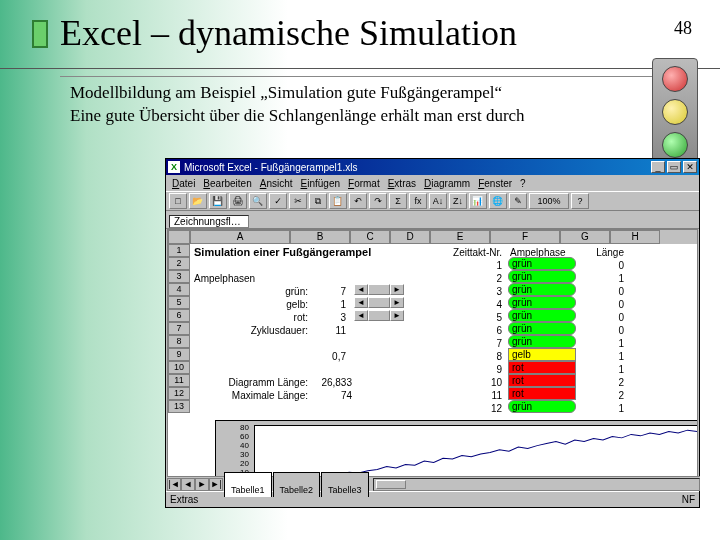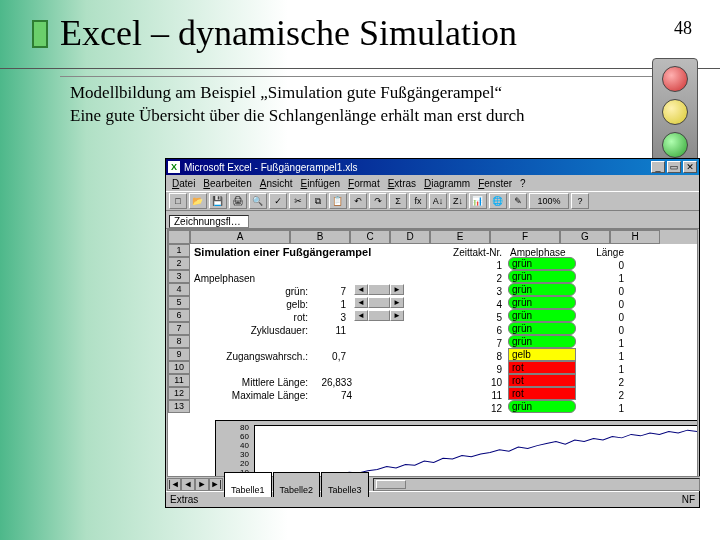--- a/index.html
+++ b/index.html
@@ -439,24 +439,23 @@
           <div class="cell right" style="left:122px;top:65px;width:36px">3</div>
           <div class="spinner" style="left:164px;top:66px">
               <span class="sbtn">◄</span>
               <span class="sbtn" style="width:22px"></span>
               <span class="sbtn">►</span>
             </div>
 
           <div class="cell right" style="left:30px;top:78px;width:90px">Zyklusdauer:</div>
           <div class="cell right" style="left:122px;top:78px;width:36px">11</div>
 
-          <div class="cell right" style="left:0px;top:104px;width:120px">Zugangswahrsch.:</div>
           <div class="cell right" style="left:122px;top:104px;width:36px">0,7</div>
 
-          <div class="cell right" style="left:0px;top:130px;width:120px">Mittlere Länge:</div>
+          <div class="cell right" style="left:0px;top:130px;width:120px">Diagramm Länge:</div>
           <div class="cell right" style="left:122px;top:130px;width:42px">26,833</div>
 
           <div class="cell right" style="left:0px;top:143px;width:120px">Maximale Länge:</div>
           <div class="cell right" style="left:122px;top:143px;width:42px">74</div>
 
           <div class="cell right" style="left:240px;top:0;width:74px">Zeittakt-Nr.</div>
           <div class="cell" style="left:318px;top:0;width:70px">Ampelphase</div>
           <div class="cell right" style="left:390px;top:0;width:46px">Länge</div>
 
           <div id="right-rows">

